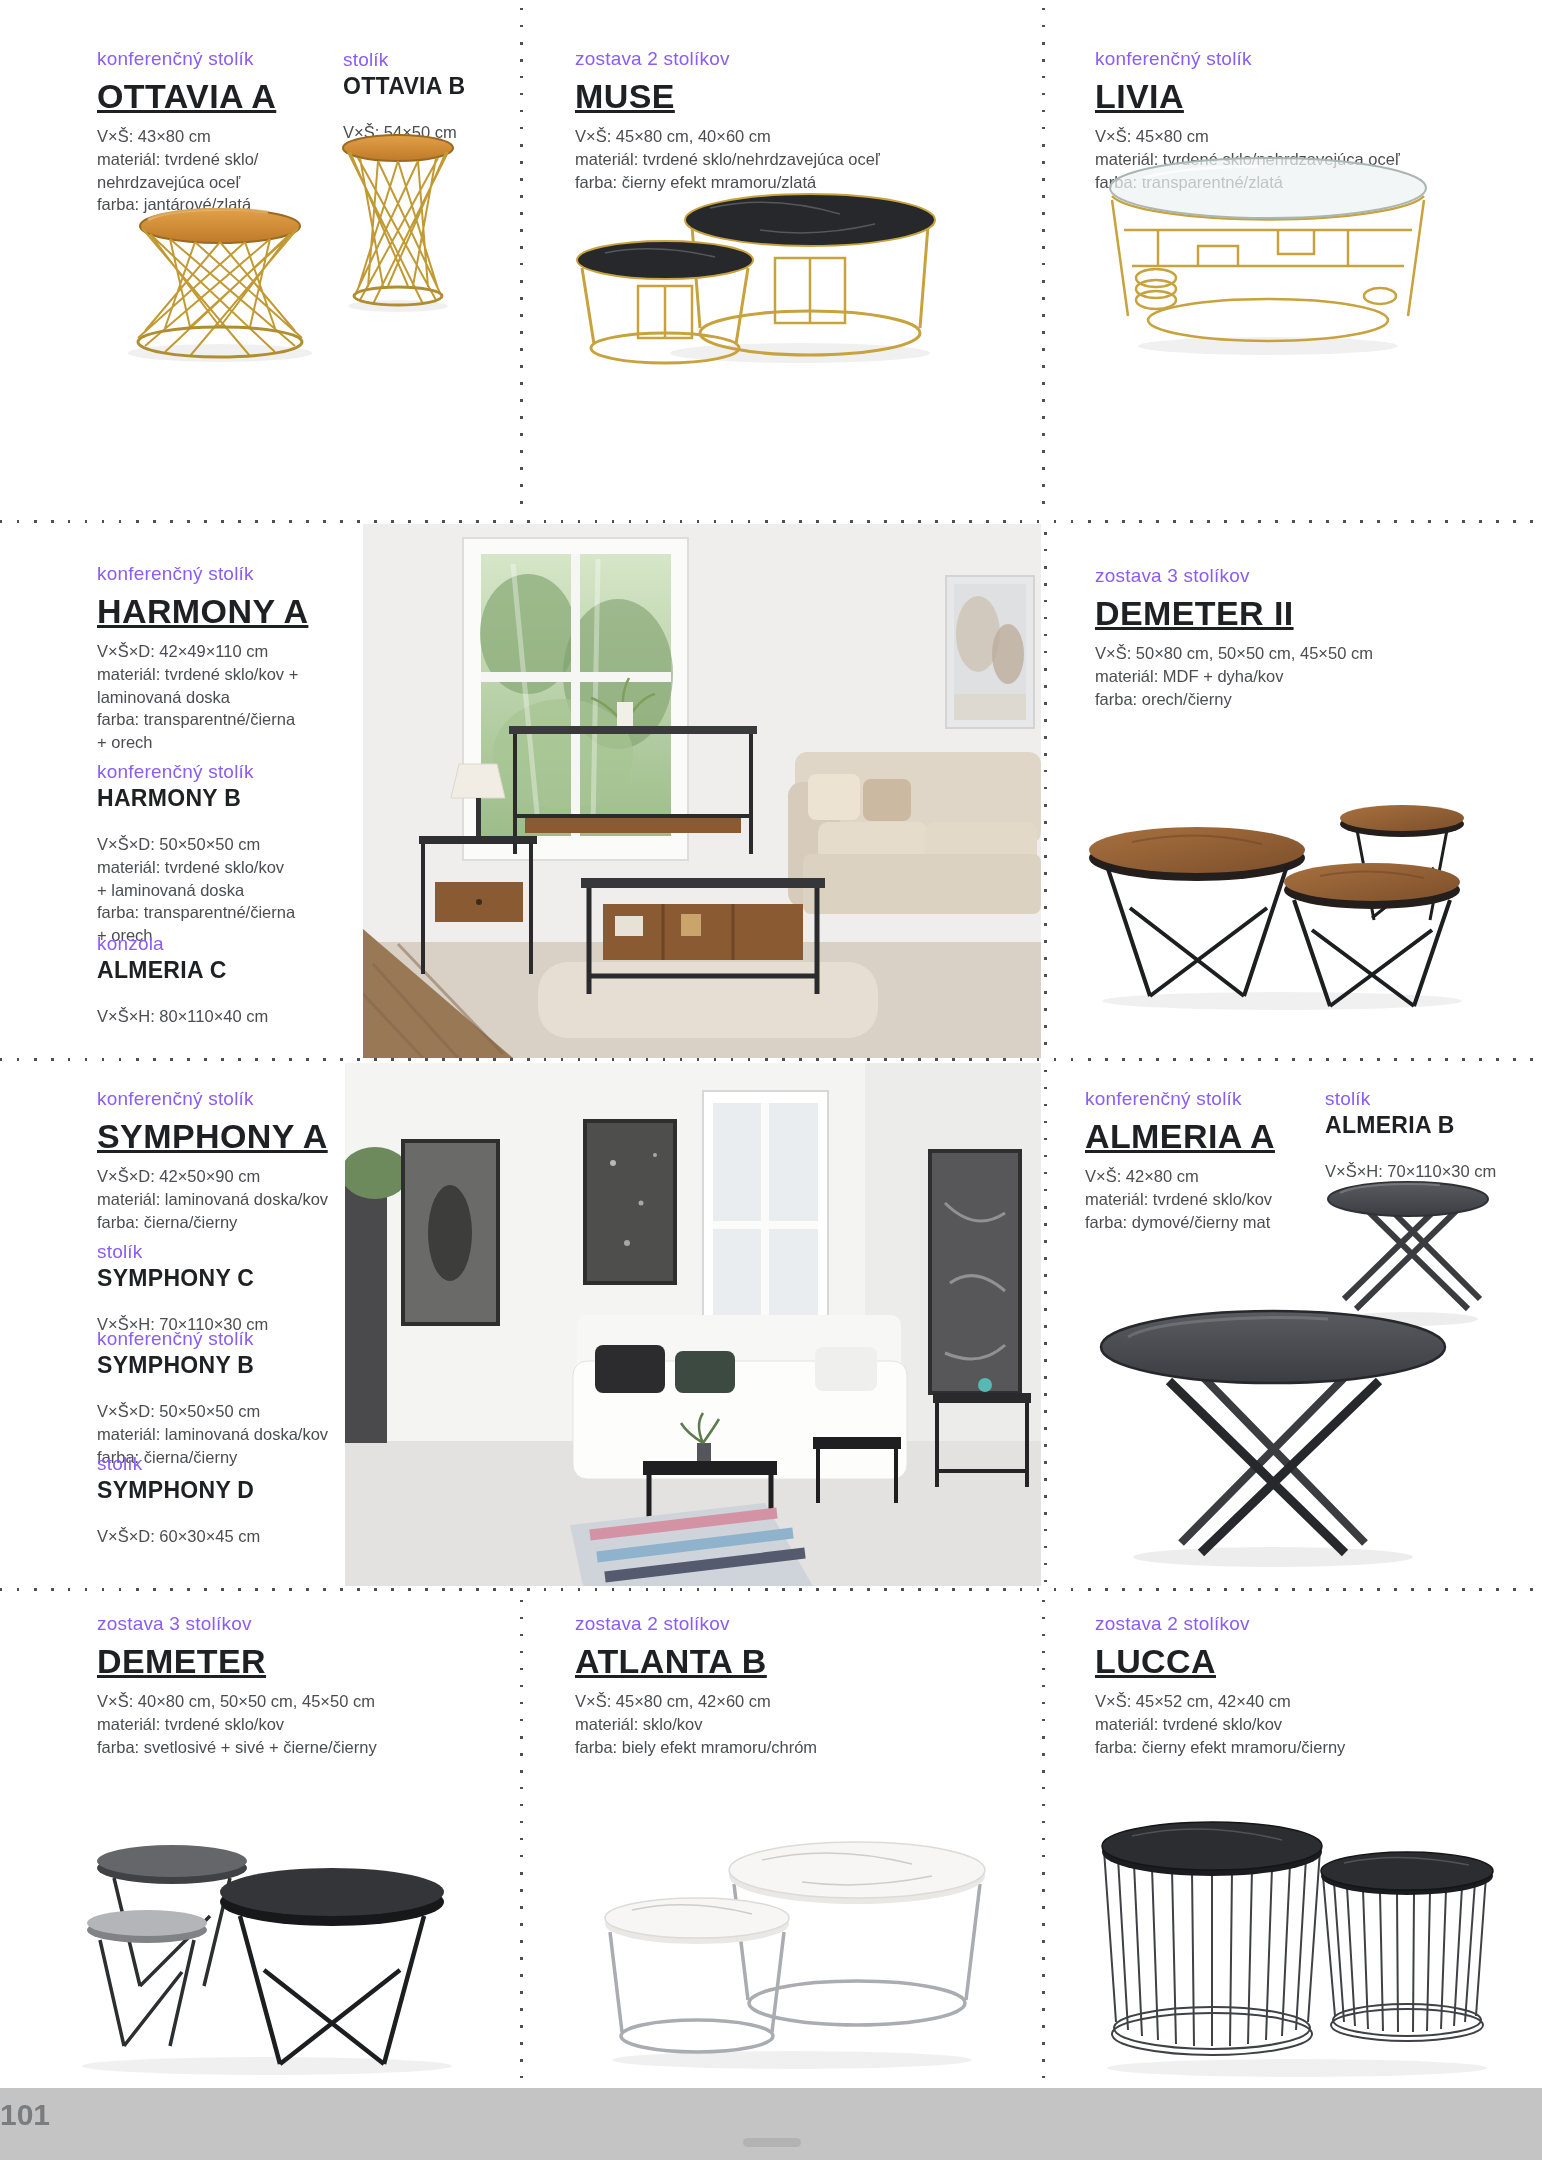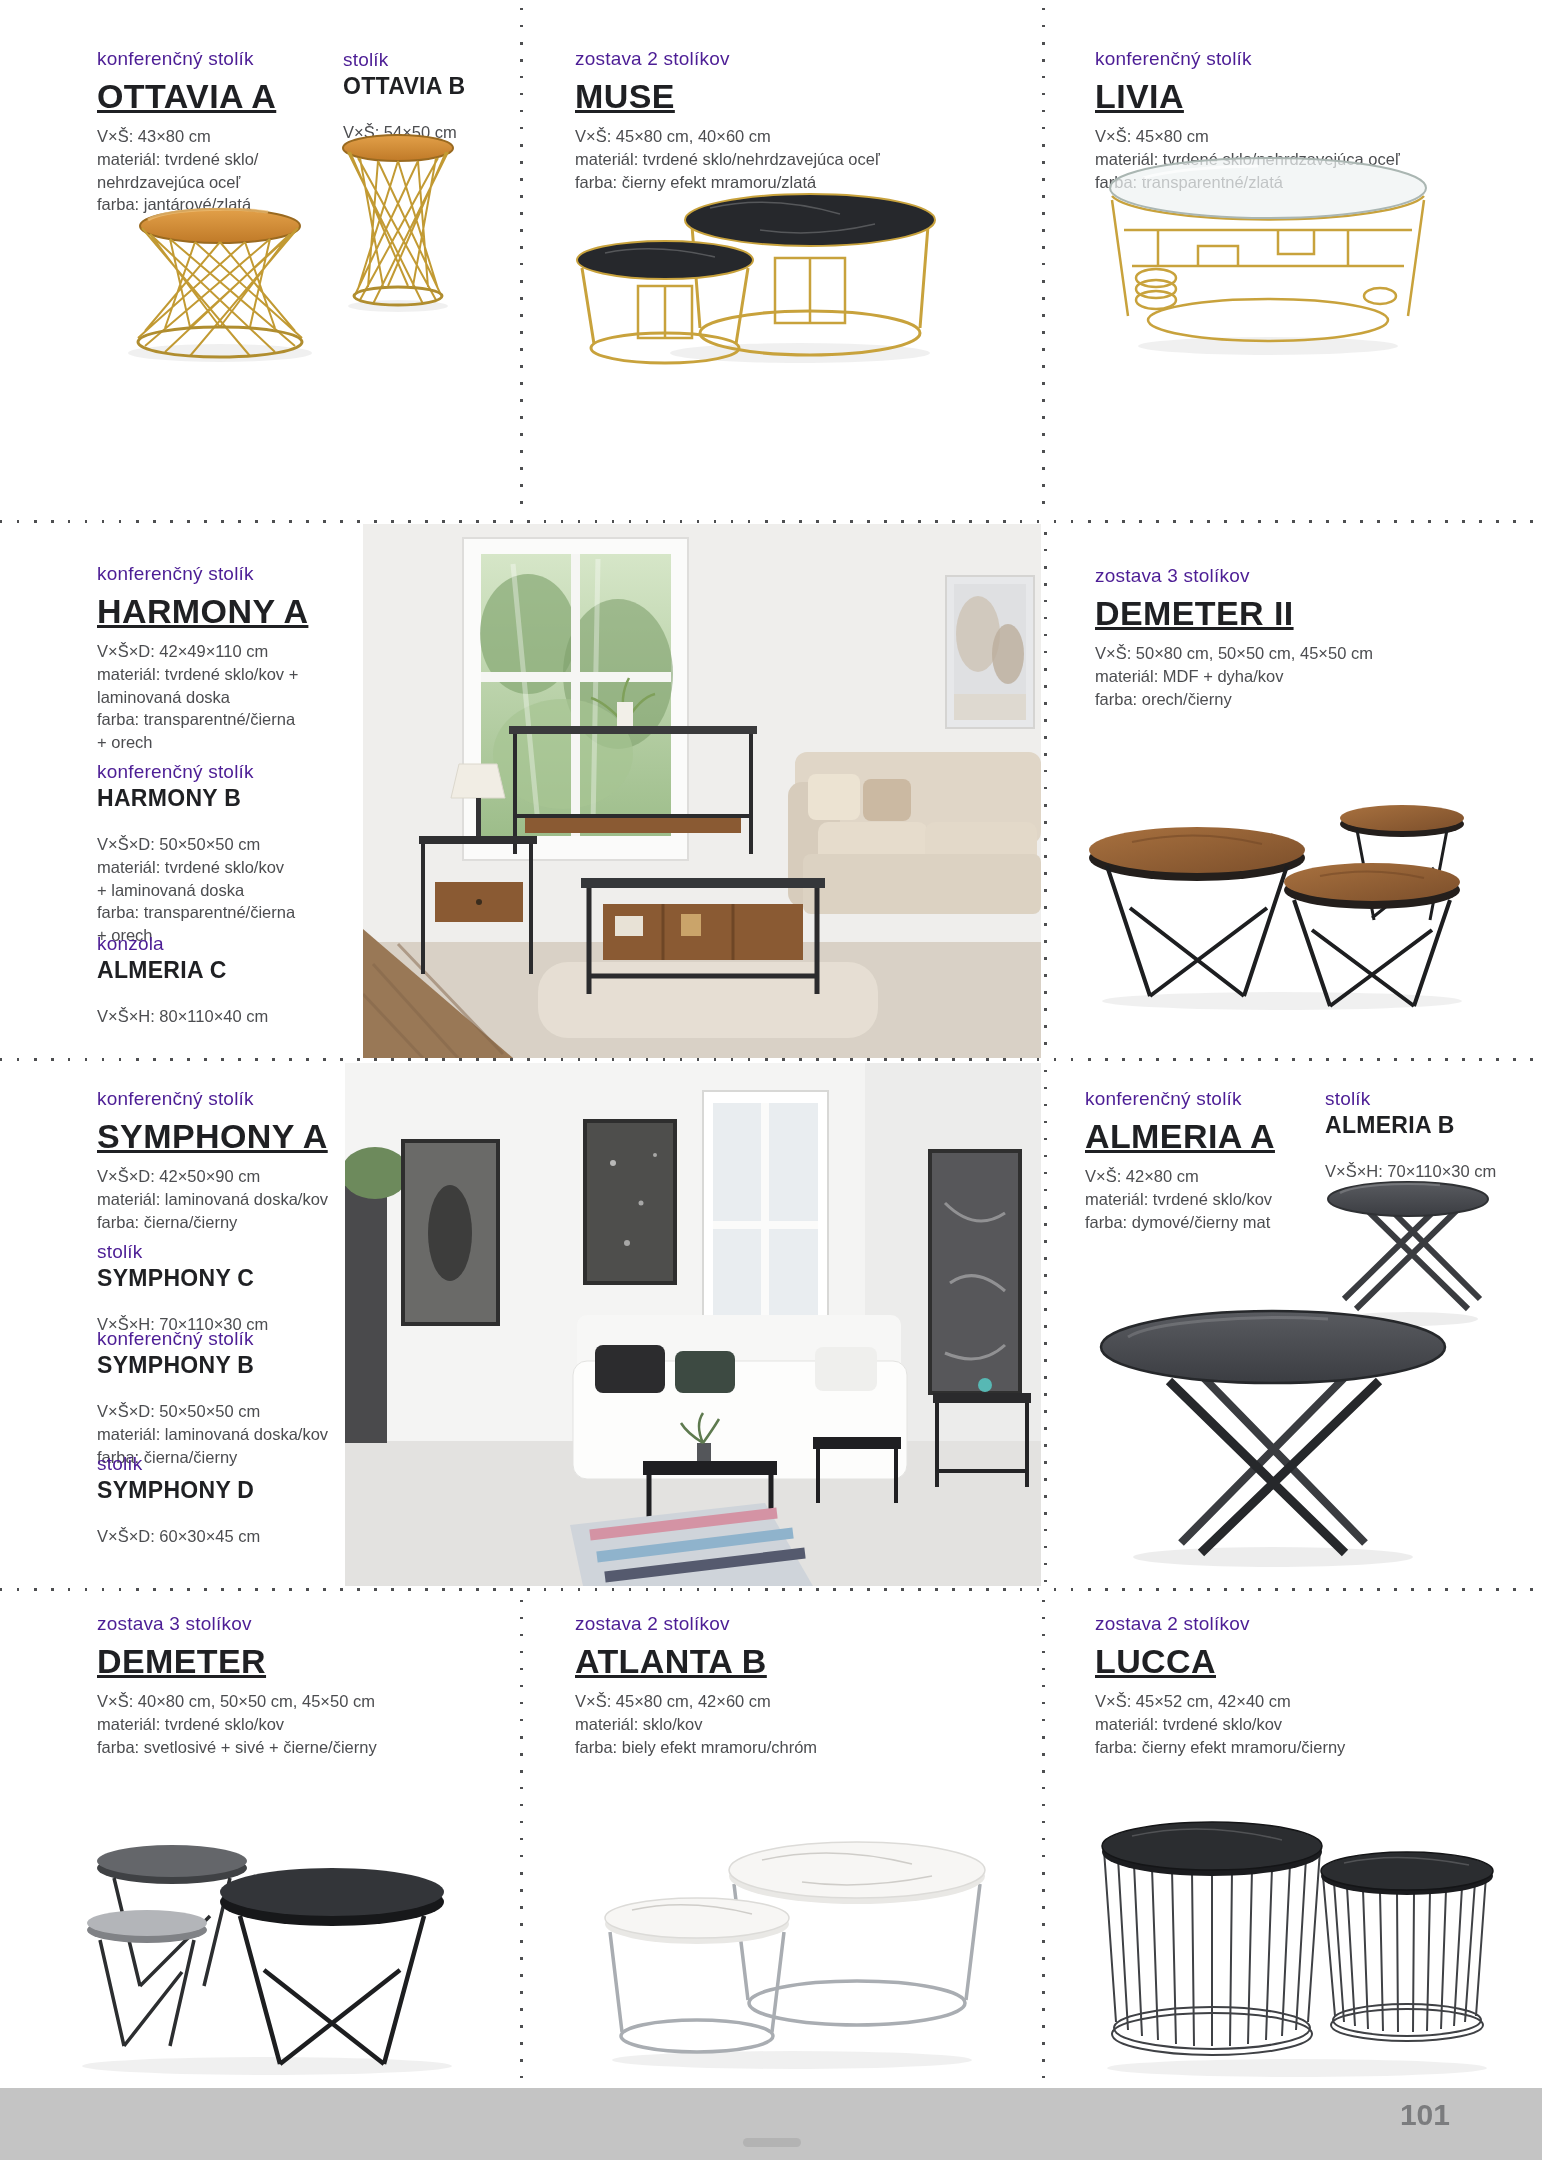--- a/index.html
+++ b/index.html
@@ -1,32 +1,32 @@
 <!DOCTYPE html>
 <html><head>
 <meta charset="utf-8">
 <style>
   html,body{margin:0;padding:0;background:#ffffff;}
   .page{position:relative;width:1542px;height:2160px;background:#fff;overflow:hidden;
         font-family:"Liberation Sans",sans-serif;color:#242528;}
   .prod{position:absolute;width:470px;}
-  .cat{font-size:19px;color:#4c1d95;letter-spacing:.2px;}
+  .cat{font-size:19px;color:#8b5cf6;letter-spacing:.2px;}
   .pname{font-weight:bold;color:#1f2023;}
   .pname.lg{font-size:34px;margin-top:7px;letter-spacing:.4px;text-decoration:underline;}
   .pname.sm{font-size:23px;margin-top:2px;letter-spacing:.3px;}
   .specs{margin-top:9px;font-size:16.5px;line-height:1.38;color:#4c4d50;white-space:pre-line;}
   .specs.tight{margin-top:21px;}
   .img{position:absolute;}
   .img svg{display:block;width:100%;height:100%;}
   .vdots{position:absolute;width:3px;
          background-image:repeating-linear-gradient(to bottom,#4e4f51 0 2.5px,transparent 2.5px 17px);}
   .hdots{position:absolute;height:3px;left:0;width:1542px;
          background-image:repeating-linear-gradient(to right,#4e4f51 0 2.5px,transparent 2.5px 17px);}
   .footer{position:absolute;left:0;top:2088px;width:1542px;height:72px;background:#c4c4c4;}
-  .pagenum{position:absolute;left:0;top:2098px;width:1450px;text-align:right;
+  .pagenum{position:absolute;left:0;top:2098px;width:1450px;text-align:left;
            font-size:30px;font-weight:bold;color:#7b7c7e;}
   .indicator{position:absolute;left:743px;top:2138px;width:58px;height:9px;border-radius:5px;background:#b3b3b3;}
 </style>
 </head>
 <body>
 
 <div class="page">
 
   <div class="vdots" style="left:520px;top:8px;height:505px;"></div>
   <div class="vdots" style="left:1042px;top:8px;height:505px;"></div>

